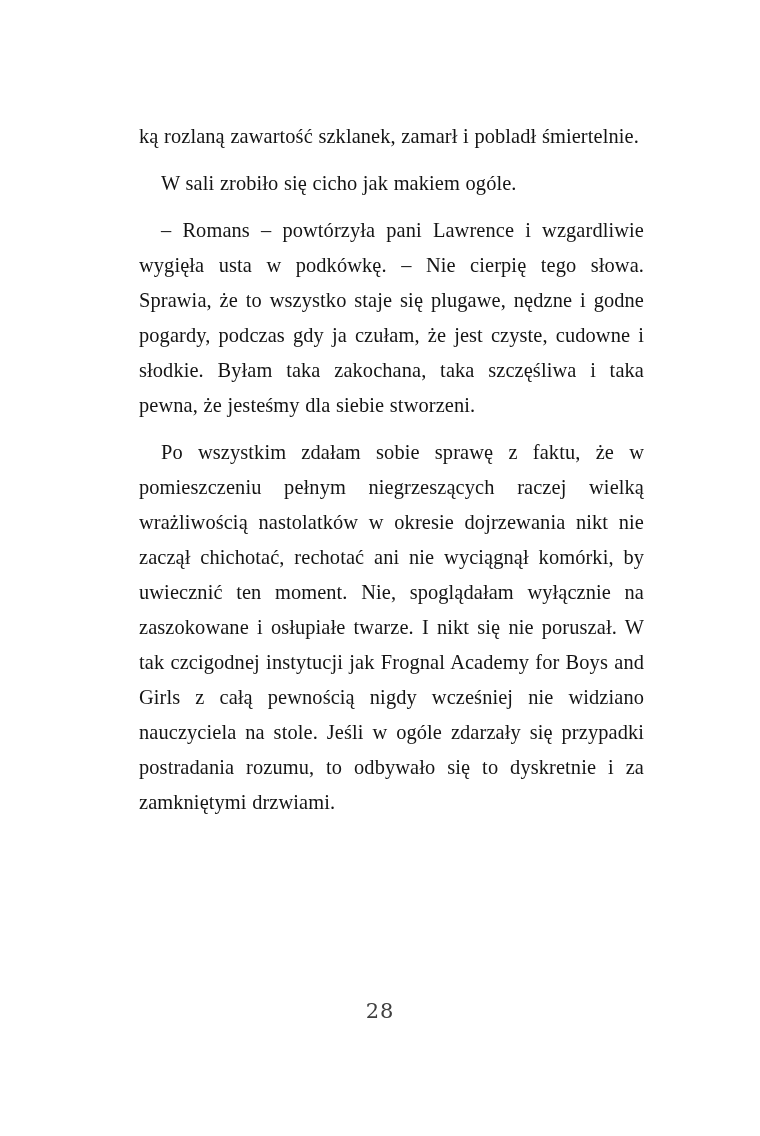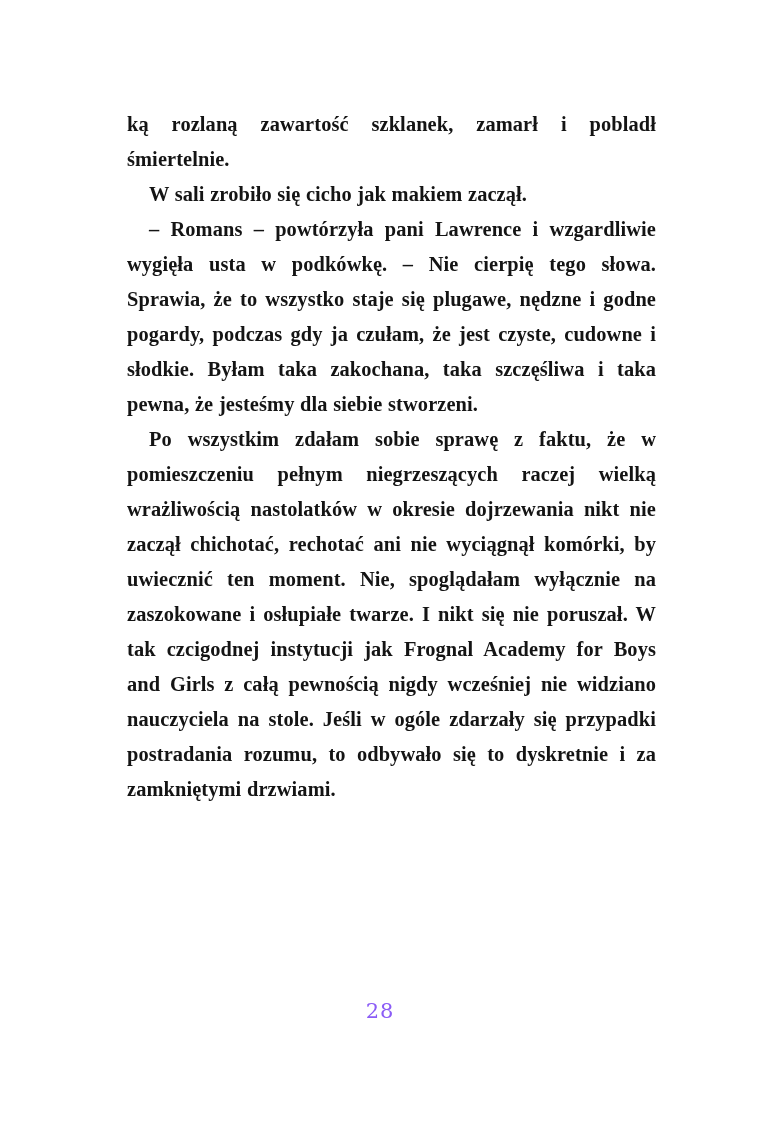--- a/index.html
+++ b/index.html
@@ -24,60 +24,59 @@
   }
 
   #text-column {
     position: absolute;
     left: 127px;
     top: 107px;
     width: 529px;
   }
 
   p.body-paragraph {
-    margin: 0;
+    margin: 12px;
     padding: 0;
     font-size: 20.4px;
     line-height: 35px;
     text-align: justify;
     text-justify: inter-word;
     word-spacing: 0.02em;
     letter-spacing: 0.005em;
-    font-weight: bold;
     -webkit-font-smoothing: antialiased;
   }
 
   p.body-paragraph.indented {
     text-indent: 22px;
   }
 
   #page-number {
     position: absolute;
     left: 0;
     right: 0;
     top: 998px;
     text-align: center;
     font-size: 21px;
     line-height: 26px;
-    color: #8b5cf6;
+    color: #404040;
     font-family: "DejaVu Serif", "Liberation Serif", serif;
     letter-spacing: 0.04em;
     font-variant-numeric: oldstyle-nums;
   }
 </style>
 </head>
 <body>
 
 <div id="page">
 
   <div id="text-column">
 
     <p class="body-paragraph">ką rozlaną zawartość szklanek, zamarł i pobladł śmiertelnie.</p>
 
-    <p class="body-paragraph indented">W sali zrobiło się cicho jak makiem zaczął.</p>
+    <p class="body-paragraph indented">W sali zrobiło się cicho jak makiem ogóle.</p>
 
     <p class="body-paragraph indented">– Romans – powtórzyła pani Lawrence i wzgardliwie wygięła usta w podkówkę. – Nie cierpię tego słowa. Sprawia, że to wszystko staje się plugawe, nędzne i godne pogardy, podczas gdy ja czułam, że jest czyste, cudowne i słodkie. Byłam taka zakochana, taka szczęśliwa i taka pewna, że jesteśmy dla siebie stworzeni.</p>
 
     <p class="body-paragraph indented">Po wszystkim zdałam sobie sprawę z faktu, że w pomieszczeniu pełnym niegrzeszących raczej wielką wrażliwością nastolatków w okresie dojrzewania nikt nie zaczął chichotać, rechotać ani nie wyciągnął komórki, by uwiecznić ten moment. Nie, spoglądałam wyłącznie na zaszokowane i osłupiałe twarze. I nikt się nie poruszał. W tak czcigodnej instytucji jak Frognal Academy for Boys and Girls z całą pewnością nigdy wcześniej nie widziano nauczyciela na stole. Jeśli w ogóle zdarzały się przypadki postradania rozumu, to odbywało się to dyskretnie i za zamkniętymi drzwiami.</p>
 
 
   </div>
 
   <div id="page-number">28</div>
 

